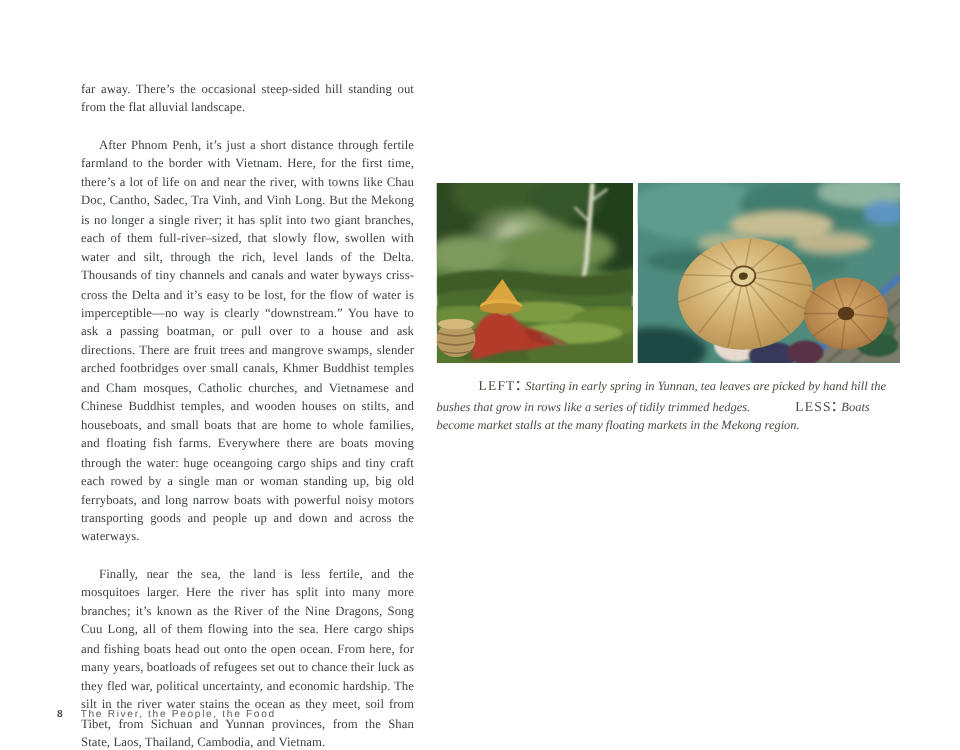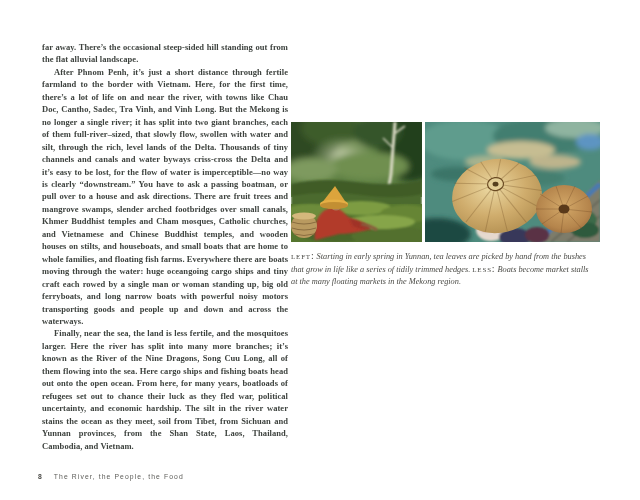--- a/index.html
+++ b/index.html
@@ -6,36 +6,36 @@
   #page{
     position:relative;width:640px;height:500px;background:#ffffff;
     overflow:hidden;font-family:"Liberation Serif","DejaVu Serif",serif;
   }
   
   #text-column{
     position:absolute;left:42px;top:41px;width:246px;
     font-size:8.5px;line-height:12.45px;color:#3d423e;
     text-align:justify;letter-spacing:0.05px;
   }
-  #text-column p{margin:0;font-weight:bold;}
+  #text-column p{margin:12px;}
   #text-column p.indent{text-indent:12px;}
   
   .photo{position:absolute;top:122px;height:120px;overflow:hidden;}
   #photo-left{left:291px;width:131px;}
   #photo-right{left:425px;width:175px;}
   .photo svg{display:block;}
   
   #caption{
     position:absolute;left:291px;top:250px;width:304px;
     font-size:8.3px;line-height:12.2px;color:#4a4a45;
     font-style:italic;text-align:left;
   }
   .cap-label{
     font-style:normal;font-variant:small-caps;letter-spacing:0.8px;
-    font-size:10px;color:#4a4a45;
+    font-size:13px;color:#4a4a45;margin-left:28px;
   }
   
   #footer{
     position:absolute;left:38px;top:473px;
     font-family:"Liberation Sans","DejaVu Sans",sans-serif;
     font-size:6.8px;color:#5c5c58;letter-spacing:1.1px;
     display:flex;align-items:baseline;
   }
   #footer .pagenum{font-weight:bold;color:#4a4a46;margin-right:12px;letter-spacing:0;}
 </style>
@@ -184,21 +184,21 @@
         <ellipse cx="139" cy="87" rx="28" ry="24" fill="url(#hatSmall)"></ellipse>
         <g stroke="#6a4520" stroke-opacity="0.35" stroke-width="0.9">
           <path d="M139,87 L111,87 M139,87 L115,72 M139,87 L131,64 M139,87 L150,64 M139,87 L163,74 M139,87 L167,90 M139,87 L158,108 M139,87 L136,111 M139,87 L117,102"></path>
         </g>
         <ellipse cx="139" cy="87" rx="5.5" ry="4.5" fill="#5a3a1a"></ellipse>
       </g>
     </svg>
   </div>
 
   <div id="caption">
-    <span class="cap-label">left:</span><span> Starting in early spring in Yunnan, tea leaves are picked by hand from the bushes that grow in life like a series of tidily trimmed hedges. </span><span class="cap-label">less:</span><span> Boats become market stalls at the many floating markets in the Mekong region.</span>
+    <span class="cap-label">left:</span><span> Starting in early spring in Yunnan, tea leaves are picked by hand hill the bushes that grow in rows like a series of tidily trimmed hedges. </span><span class="cap-label">less:</span><span> Boats become market stalls at the many floating markets in the Mekong region.</span>
   </div>
 
   <div id="footer">
     <span class="pagenum">8</span>
     <span>The River, the People, the Food</span>
   </div>
 
 </div>
 
 </body></html>

